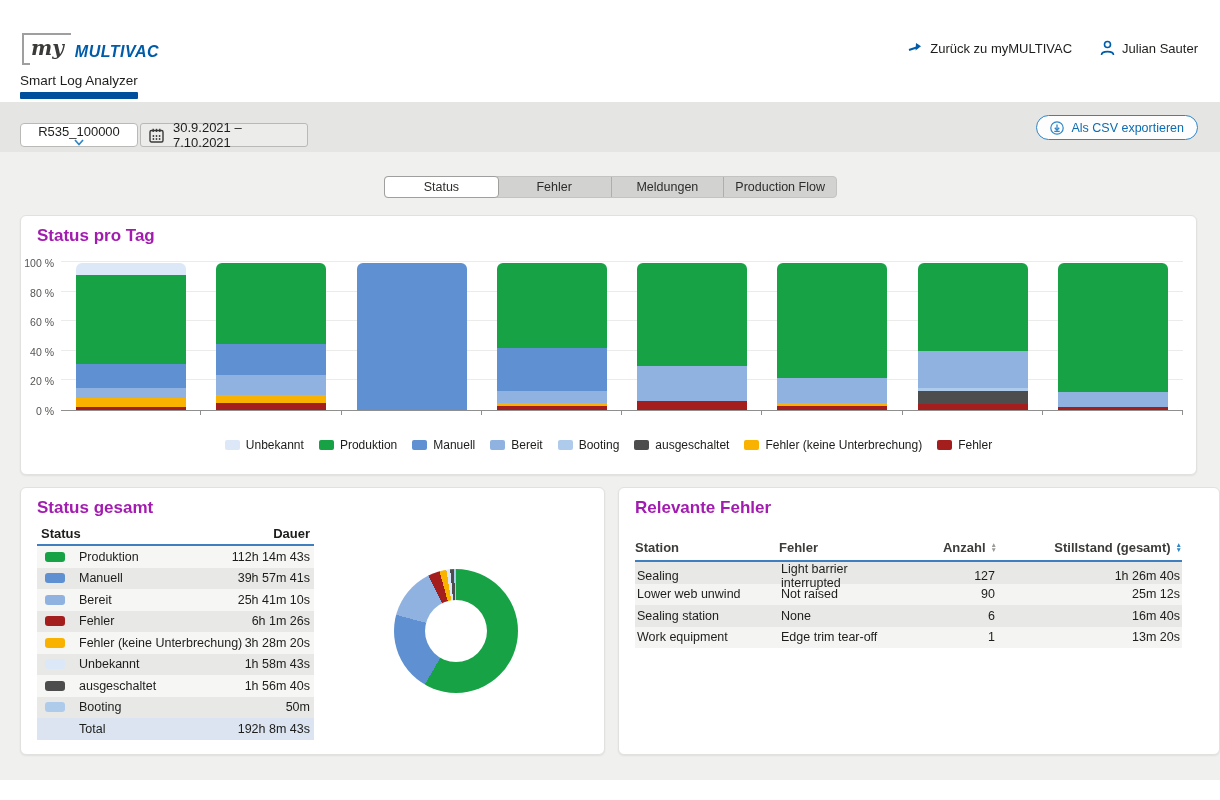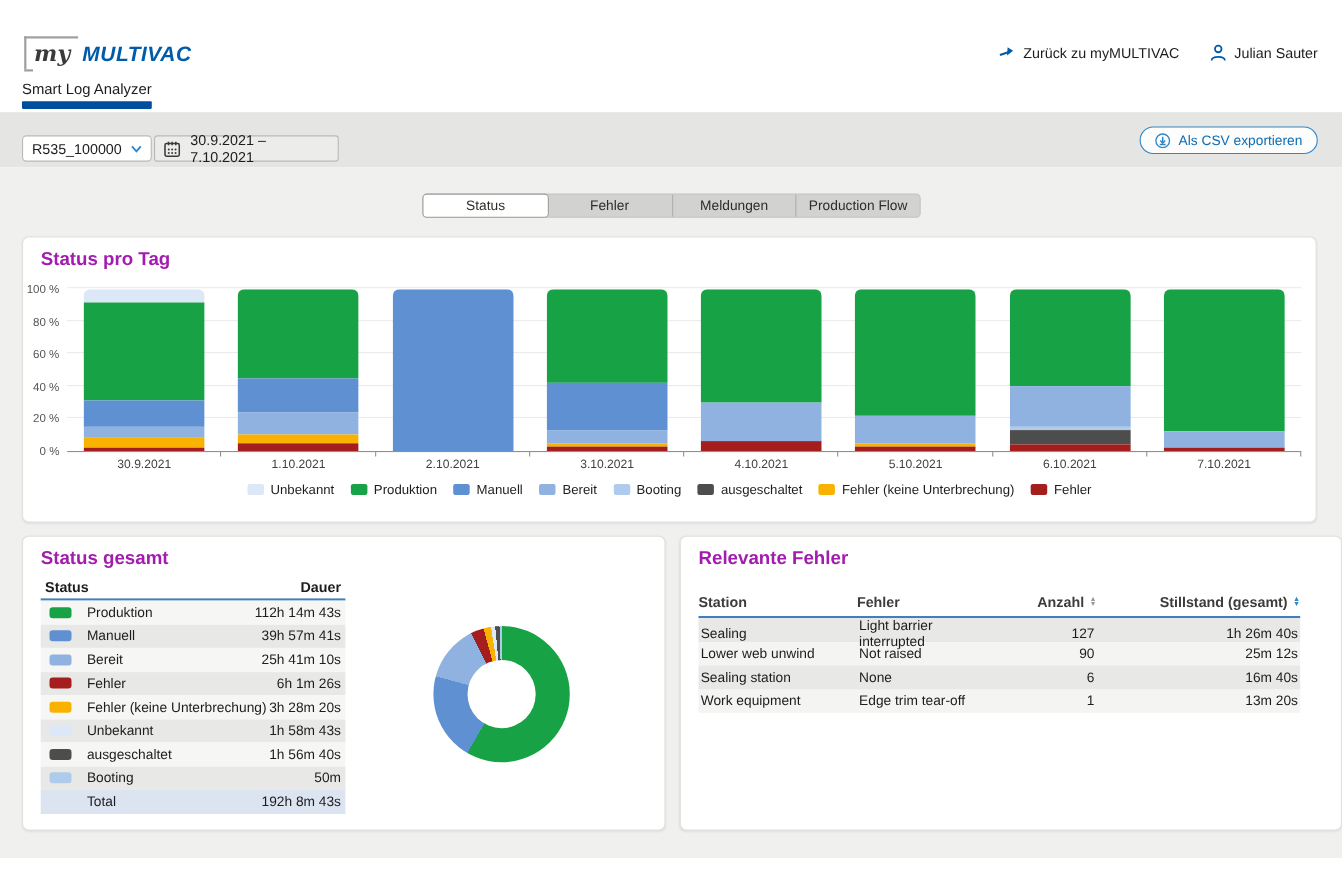--- a/index.html
+++ b/index.html
@@ -4,30 +4,30 @@
 <style>
   * { margin:0; padding:0; box-sizing:border-box; }
   html,body { width:1220px; height:800px; background:#fff; font-family:"Liberation Sans","DejaVu Sans",sans-serif; color:#333; overflow:hidden; position:relative; }
 
   
   .header { position:absolute; top:0; left:0; width:1220px; height:102px; background:#fff; }
   .logo { position:absolute; left:22px; top:33px; display:flex; align-items:flex-end; }
   .my-bracket { position:relative; border-top:2px solid #9f9f9d; border-left:2px solid #9f9f9d; padding:1px 7px 3px 7px; }
   .my-bracket::after { content:''; position:absolute; left:-2px; bottom:-2px; width:8px; height:2px; background:#9f9f9d; }
   .logo-my { font-family:"DejaVu Serif","Liberation Serif",serif; font-style:italic; font-weight:bold; font-size:20px; color:#3a3a39; }
-  .logo-brand { font-style:italic; font-weight:800; font-size:19px; letter-spacing:.5px; color:#005CA9; margin-left:4px; padding-bottom:2px; }
+  .logo-brand { font-style:italic; font-weight:800; font-size:16px; letter-spacing:.5px; color:#005CA9; margin-left:4px; padding-bottom:2px; }
   .header-right { position:absolute; right:22px; top:40px; display:flex; align-items:center; gap:28px; }
   .hlink { display:flex; align-items:center; gap:7px; font-size:13px; color:#1d1d1b; cursor:pointer; }
   .applayer-tab { position:absolute; left:20px; top:73px; font-size:13.5px; color:#1d1d1b; }
   .applayer-underline { position:absolute; left:20px; top:92px; width:118px; height:7px; background:#004F9C; border-radius:1px; }
 
   
   .filterbar { position:absolute; top:102px; left:0; width:1220px; height:50px; background:#e5e5e3; }
   .f-label { position:absolute; font-size:11px; color:#50504e; }
-  .machine-select { position:absolute; left:20px; top:123px; width:118px; height:24px; background:#fff; border:1px solid #b9b9b7; border-radius:4px; display:flex; align-items:center; justify-content:space-between; padding:0 8px; font-size:13px; color:#1d1d1b; cursor:pointer; }
+  .machine-select { position:absolute; left:20px; top:123px; width:118px; height:24px; background:#fff; border:1px solid #b9b9b7; border-radius:4px; display:flex; align-items:center; justify-content:space-between; padding:0 8px; font-size:13px; color:#1d1d1b; cursor:pointer;flex-direction:column; }
   .period-input { position:absolute; left:140px; top:123px; width:168px; height:24px; background:#ececea; border:1px solid #b9b9b7; border-radius:3px; display:flex; align-items:center; gap:9px; padding:0 8px; font-size:13px; color:#1d1d1b; cursor:pointer; }
   .csv-btn { position:absolute; right:22px; top:115px; height:25px; padding:0 13px; background:#fdfdfd; border:1px solid #2e86c8; border-radius:13px; display:flex; align-items:center; gap:7px; font-size:12.5px; color:#0d6cb2; cursor:pointer; }
 
   
   .content-bg { position:absolute; top:152px; left:0; width:1220px; height:628px; background:#f0f0ee; }
 
   .tabs { position:absolute; top:176px; left:384px; width:453px; height:22px; background:#d2d2d1; border:1px solid #c3c3c1; border-radius:4px; display:grid; grid-template-columns:repeat(4,1fr); }
   .tab { display:flex; align-items:center; justify-content:center; font-size:12.5px; color:#2d2d2b; cursor:pointer; border-left:1px solid #aeaead; }
   .tab:first-child { border-left:none; }
   .tab.active { background:#fff; border:1px solid #9f9f9d; border-radius:4px; margin:-1px; font-weight:400; }
@@ -240,30 +240,20 @@
         </div>
         <div class="slot">
           <div class="bar">
             <div class="seg" style="height: 88%; background: rgb(22, 162, 69);"></div>
             <div class="seg" style="height: 10%; background: rgb(143, 178, 224);"></div>
             <div class="seg" style="height: 2%; background: rgb(164, 30, 30);"></div>
           </div>
         </div>
       </div>
   </div>
-  <div class="xlabels" id="xlabels">
-      <div class="xlabel">30.9.2021</div>
-      <div class="xlabel">1.10.2021</div>
-      <div class="xlabel">2.10.2021</div>
-      <div class="xlabel">3.10.2021</div>
-      <div class="xlabel">4.10.2021</div>
-      <div class="xlabel">5.10.2021</div>
-      <div class="xlabel">6.10.2021</div>
-      <div class="xlabel">7.10.2021</div>
-    </div>
   <div class="legend" id="legend">
       <div class="legend-item">
         <span class="legend-swatch" style="background: rgb(220, 232, 248);"></span>
         <span>Unbekannt</span>
       </div>
       <div class="legend-item">
         <span class="legend-swatch" style="background: rgb(22, 162, 69);"></span>
         <span>Produktion</span>
       </div>
       <div class="legend-item">

